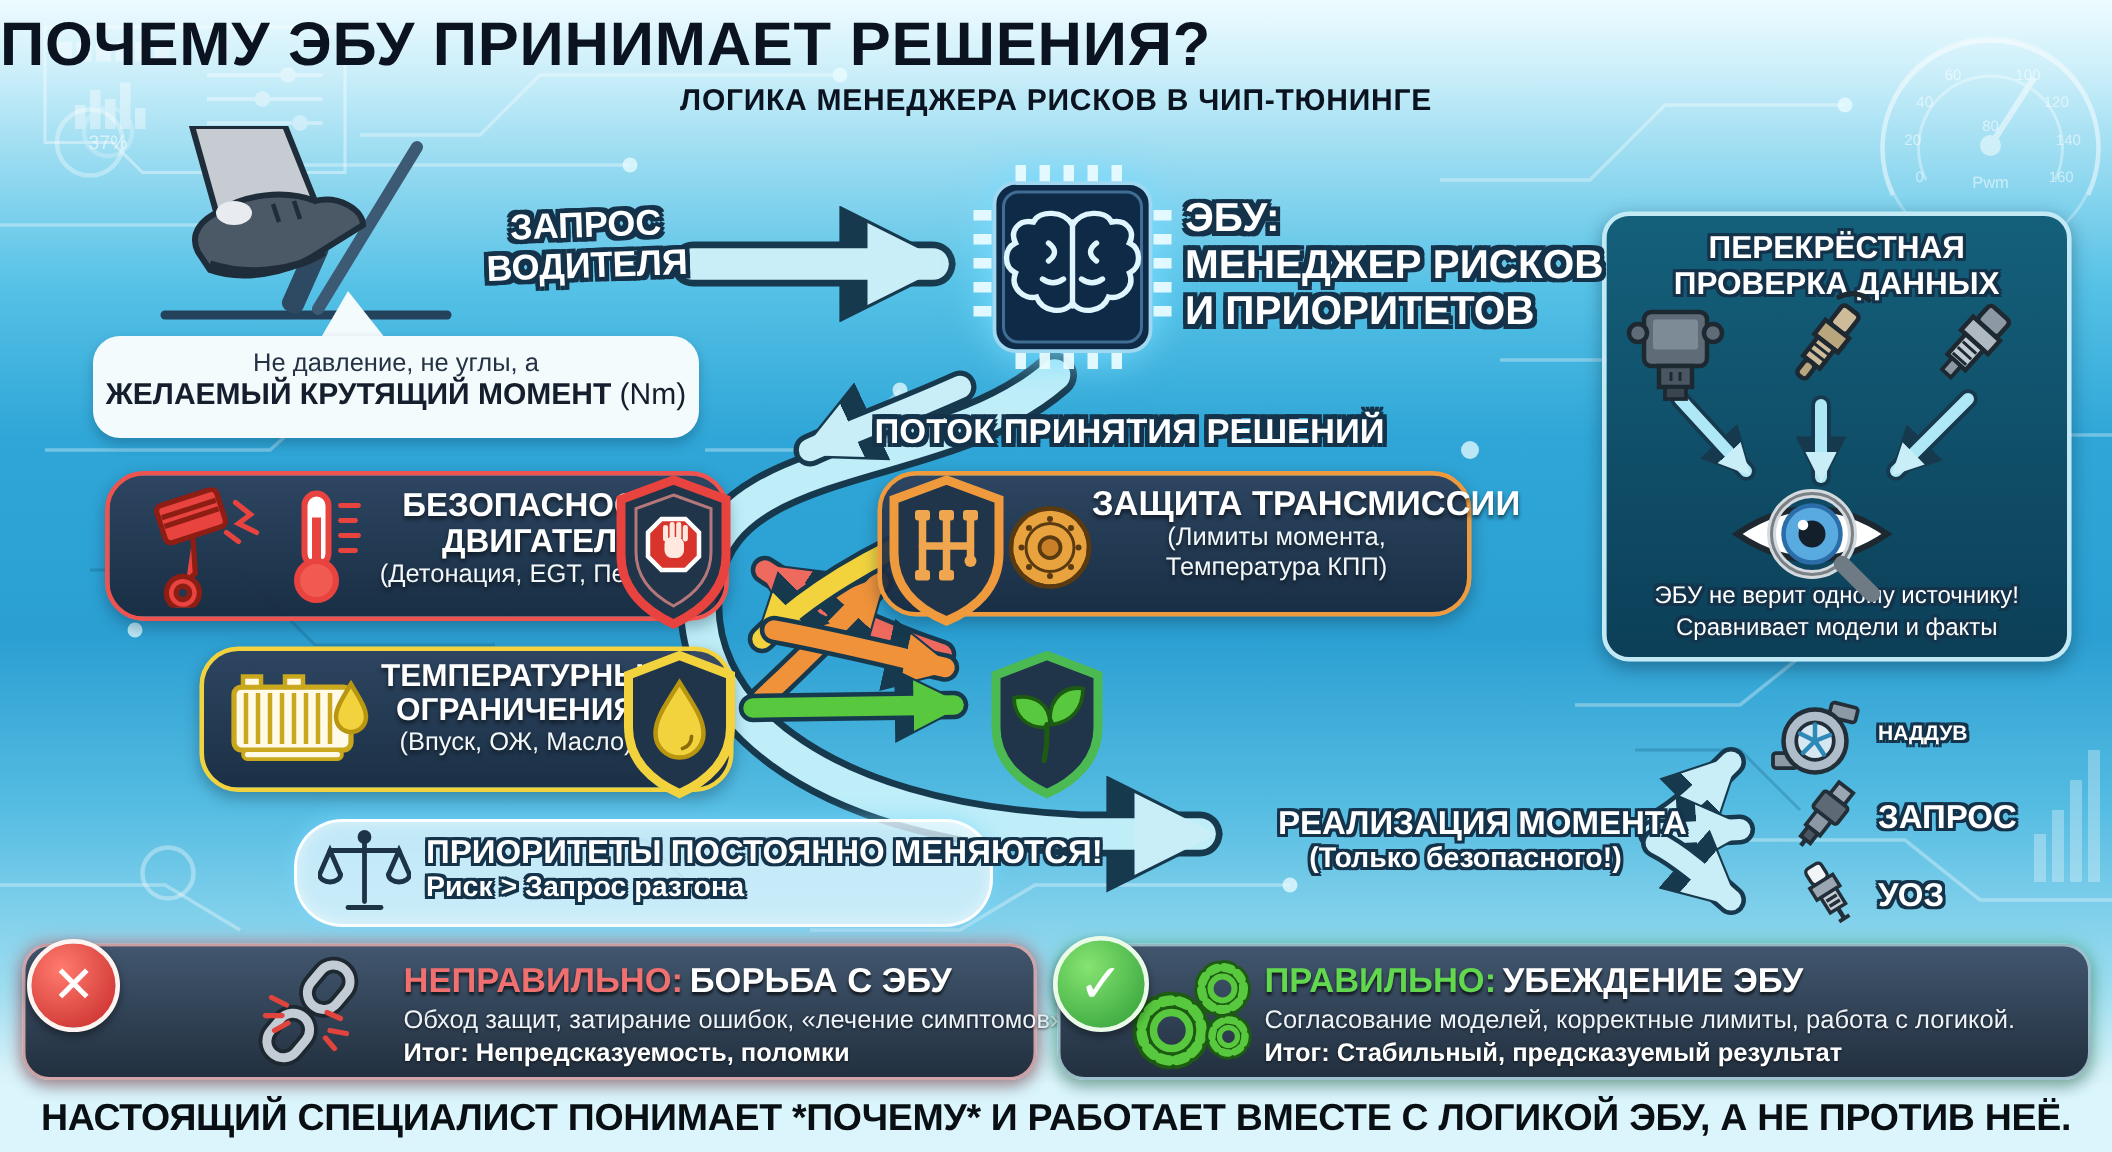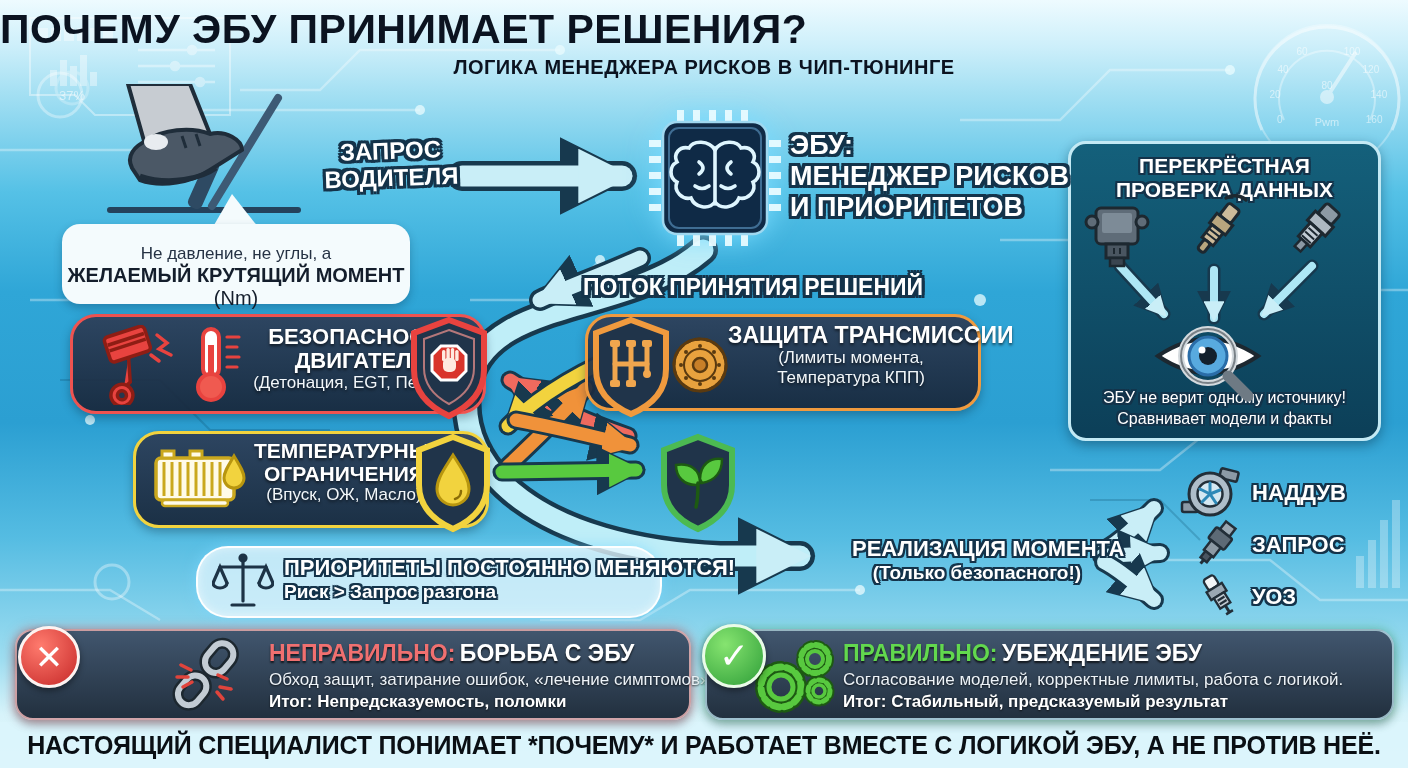--- a/index.html
+++ b/index.html
@@ -208,22 +208,22 @@
     <line x1="106" y1="50" x2="110" y2="62" stroke="#1f2d3a" stroke-width="3"></line>
   </svg>
   <div class="abs ctr" style="left:306px;top:138px;width:170px;z-index:2;transform:rotate(-2deg);font-size:24px;line-height:1.12">
     <span class="ow ow-lg">ЗАПРОС</span><br>
     <span class="ow ow-lg">ВОДИТЕЛЯ</span>
   </div>
 
   <svg class="abs" style="left:200px;top:192px;z-index:2" width="70" height="40" viewBox="0 0 70 40">
     <polygon points="10,40 62,40 32,2" fill="#f4fbfd"></polygon>
   </svg>
-  <div class="abs ctr" style="left:62px;top:224px;width:348px;height:60px;z-index:3;background:#f4fbfd;border-radius:18px;
-              box-shadow:0 4px 8px rgba(10,50,80,.3);padding-top:20px">
+  <div class="abs ctr" style="left:62px;top:224px;width:404px;height:60px;z-index:3;background:#f4fbfd;border-radius:18px;
+              box-shadow:0 4px 8px rgba(10,50,80,.3);padding-top:8px">
     <div style="font-size:17px;color:#253244"><span>Не давление, не углы, а</span></div>
     <div style="font-size:20px;color:#141e2c"><b>ЖЕЛАЕМЫЙ КРУТЯЩИЙ МОМЕНТ</b><span> (Nm)</span></div>
   </div>
 
   <div class="abs" style="left:645px;top:108px;z-index:2;filter:drop-shadow(0 0 12px rgba(120,220,255,.9))">
     <svg width="140" height="150" viewBox="0 0 140 150">
       <g stroke="#e8fbff" opacity=".95">
         <line x1="32" y1="8" x2="112" y2="8" stroke-width="12" stroke-dasharray="7 9"></line>
         <line x1="32" y1="132" x2="112" y2="132" stroke-width="12" stroke-dasharray="7 9"></line>
         <line x1="10" y1="32" x2="10" y2="104" stroke-width="12" stroke-dasharray="7 9"></line>
@@ -405,21 +405,21 @@
     <circle cx="30" cy="28" r="21" fill="#aebdc9" stroke="#222e38" stroke-width="3"></circle>
     <circle cx="30" cy="28" r="12.5" fill="#d5e8f2" stroke="#222e38" stroke-width="2.5"></circle>
     <g stroke="#2e89b8" stroke-width="3" stroke-linecap="round">
       <line x1="30" y1="28" x2="30" y2="17"></line>
         <line x1="30" y1="28" x2="40" y2="24"></line>
       <line x1="30" y1="28" x2="36" y2="37"></line>
         <line x1="30" y1="28" x2="22" y2="36"></line>
       <line x1="30" y1="28" x2="20" y2="23"></line>
     </g>
   </svg>
-  <span class="abs ow nowrap" style="left:1252px;top:480px;z-index:2;font-size:22px">НАДДУВ</span>
+  <span class="abs ow nowrap" style="left:1252px;top:480px;z-index:2;font-size:14px">НАДДУВ</span>
 
   <svg class="abs" style="left:1186px;top:518px;z-index:2" width="60" height="52" viewBox="0 0 60 52">
     <g transform="rotate(38 30 26)" stroke="#222e38" stroke-width="2.5">
       <rect x="24" y="2" width="12" height="10" fill="#9aa7b2"></rect>
       <rect x="20" y="12" width="20" height="14" rx="2" fill="#5d6a76"></rect>
       <rect x="24" y="26" width="12" height="12" fill="#8c99a4"></rect>
       <rect x="26" y="38" width="8" height="8" fill="#4a5662"></rect>
       <line x1="30" y1="46" x2="30" y2="51" stroke-width="3"></line>
     </g>
   </svg>

